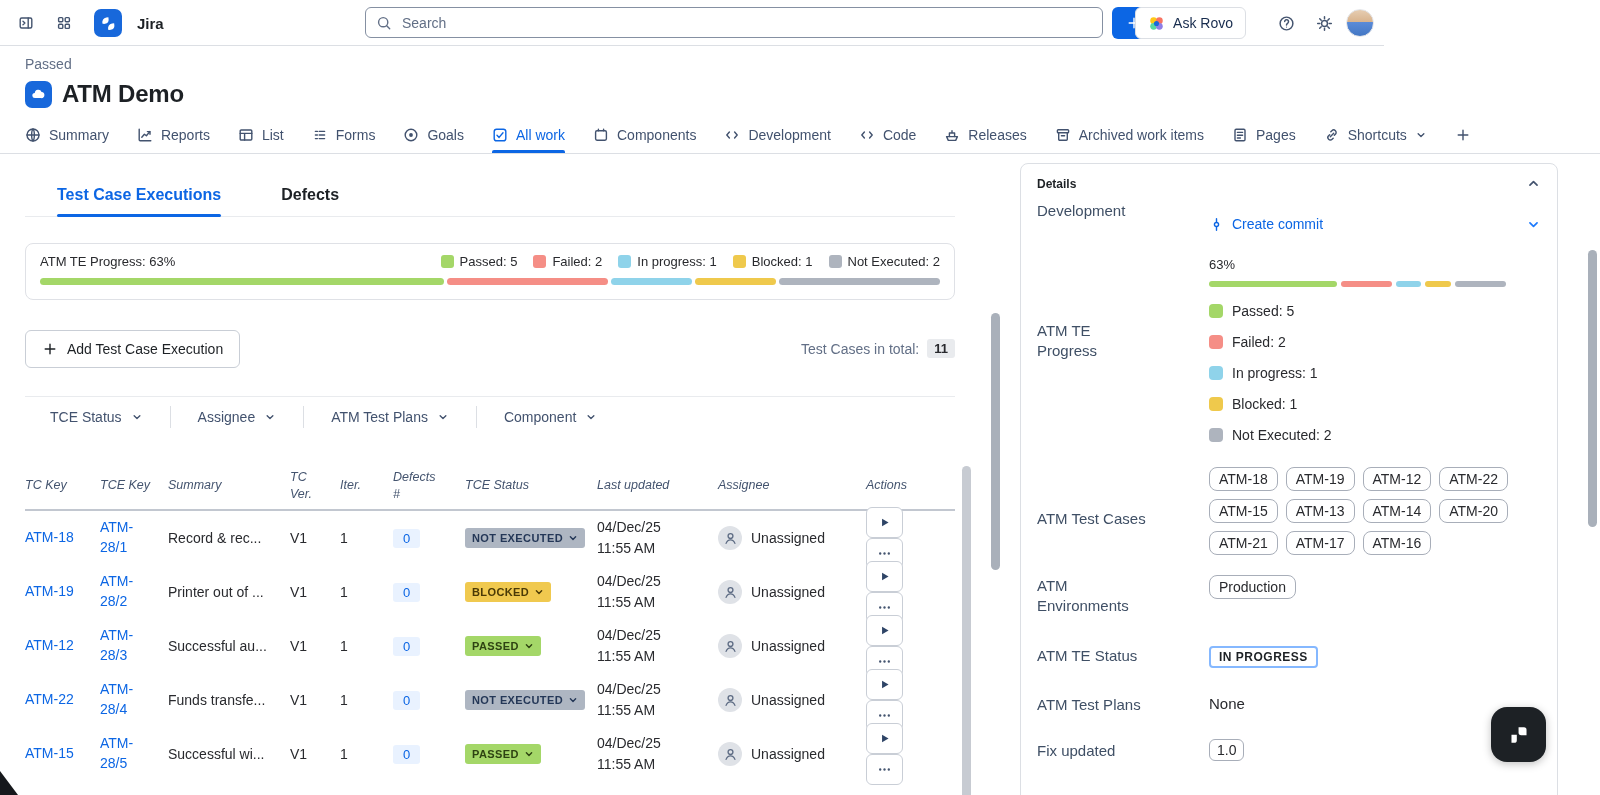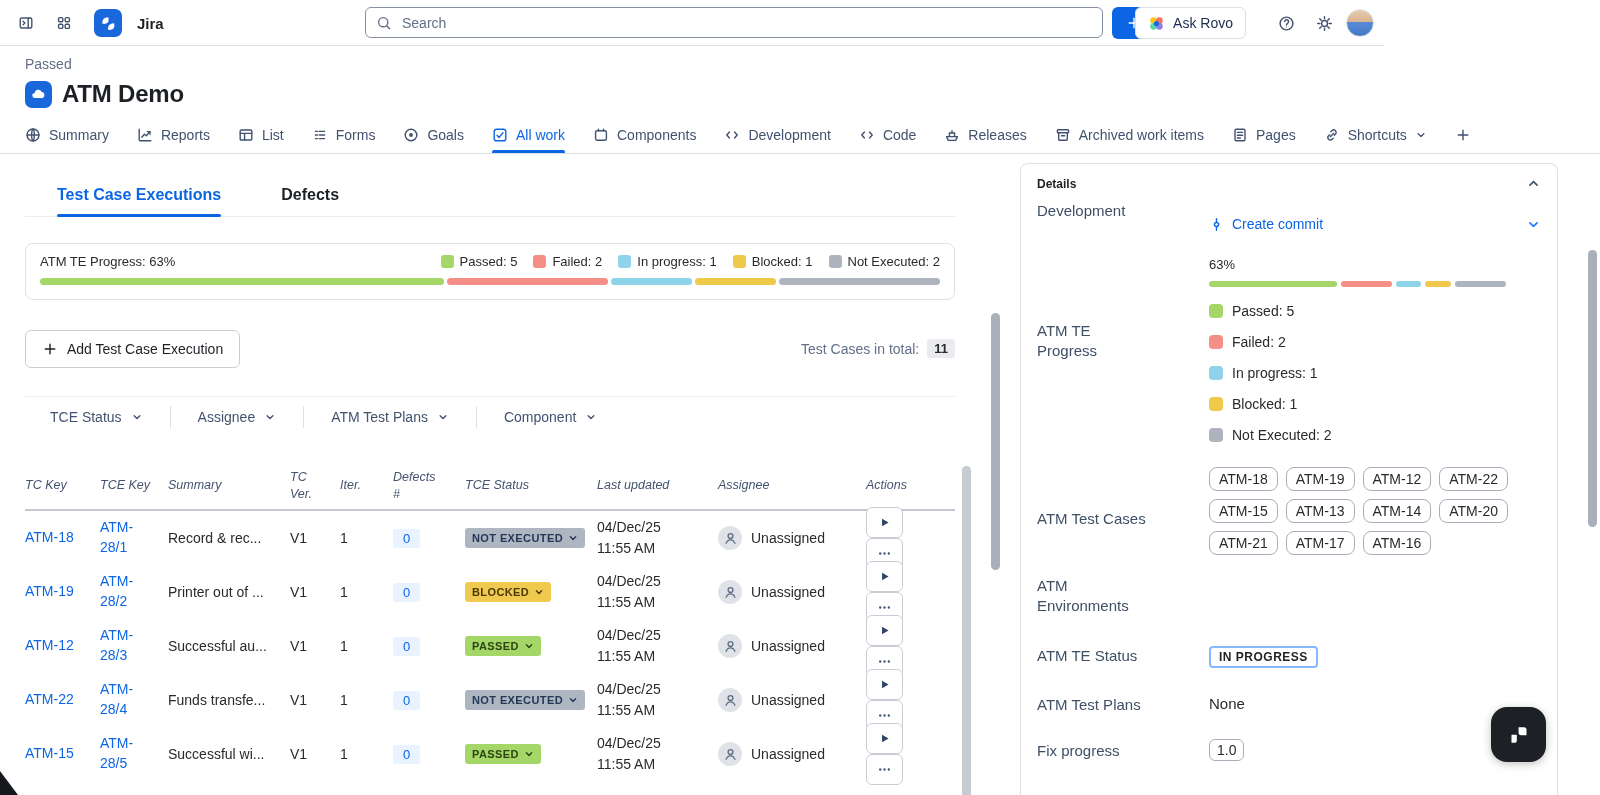--- a/index.html
+++ b/index.html
@@ -720,34 +720,35 @@
             <span class="tag">ATM-20</span>
             <span class="tag">ATM-21</span>
             <span class="tag">ATM-17</span>
             <span class="tag">ATM-16</span>
           </div>
         </div>
     </div>
 
     <div class="frow" style="margin-top:21px;">
       <div class="flabel"><span>ATM Environments</span></div>
+      <div class="fval" id="env-tags" style="padding-top:2px;"><span class="tag">Production</span></div>
     </div>
 
     <div class="frow" style="margin-top:29px;">
       <div class="flabel"><span>ATM TE Status</span></div>
       <div class="fval"><span class="status-loz">IN PROGRESS</span></div>
     </div>
 
     <div class="frow" style="margin-top:27px;">
       <div class="flabel"><span>ATM Test Plans</span></div>
       <div class="fval"><span class="none-txt">None</span></div>
     </div>
 
     <div class="frow" style="margin-top:26px;">
-      <div class="flabel"><span>Fix progress</span></div>
+      <div class="flabel"><span>Fix updated</span></div>
       <div class="fval" id="fix-tags"><span class="tag-sm">1.0</span></div>
     </div>
   </div>
 
   <div class="float-btn">
     <span class="ic">
         <svg width="24" height="24" viewBox="0 0 22 22">
           <path fill="#fff" d="M10.6 3.9h4.9a2.4 2.4 0 0 1 2.4 2.4v4.9h-4.9a2.4 2.4 0 0 1-2.4-2.4z"></path>
           <path fill="#fff" d="M4.1 10.8H9v4.9a2.4 2.4 0 0 1-2.4 2.4H4.1z"></path>
         </svg>

